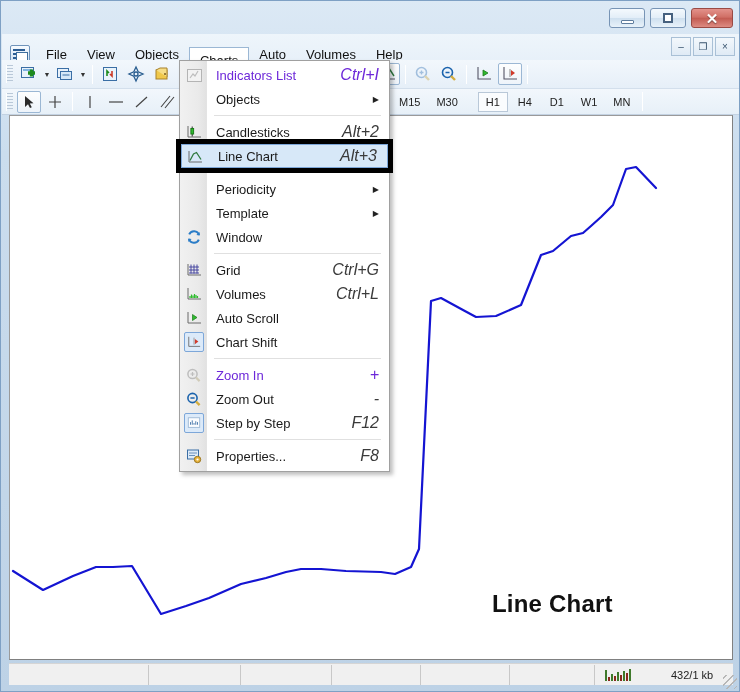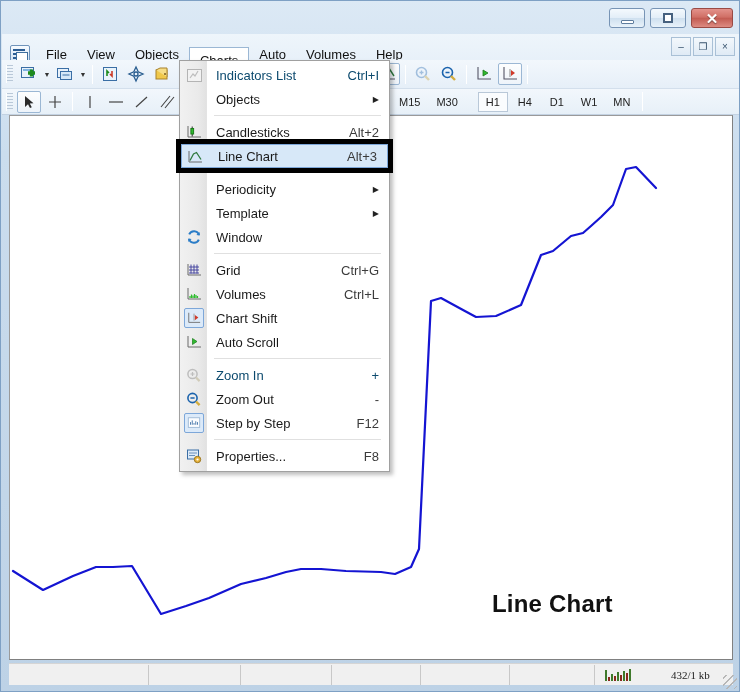--- a/index.html
+++ b/index.html
@@ -149,21 +149,21 @@
   
   #statusbar {
     position: absolute; left: 8px; top: 662px; width: 724px; height: 22px;
     background: #f0f0f0; border-top: 1px solid #d5d5d5;
     display: flex; align-items: center;
   }
   .st-cell { height: 22px; display:flex; align-items:center; }
   .st-div { width: 1px; height: 20px; background: #c8c8c8; flex: none; }
   #signal-bars { display: flex; align-items: flex-end; gap: 1px; height: 13px; margin-left: 10px; }
   #signal-bars i { display: block; width: 2px; }
-  #traffic-text { margin-left: 40px; font-size: 11px; color: #222; font-family: Liberation Serif, serif; }
+  #traffic-text { margin-left: 40px; font-size: 11px; color: #222; }
   #resize-grip {
     position: absolute; right: 2px; bottom: 2px; width: 14px; height: 14px;
     background-image:
       repeating-linear-gradient(135deg, transparent 0 2px, #b7b7b7 2px 3px, transparent 3px 5px);
   }
 
   
   #dropdown {
     position: absolute; left: 178px; top: 59px; width: 211px;
     background: #fff;
@@ -176,22 +176,22 @@
     content: ""; position: absolute; left: 0; top: 0; bottom: 0; width: 26px;
     background: linear-gradient(to right,#f1f1f1 0%, #eaeaea 70%, #e2e2e2 100%);
     border-right: 1px solid #e3e3e3;
   }
   .mrow {
     position: relative; height: 24px; display: flex; align-items: center;
     font-size: 13px; color: #1a1a1a; padding-left: 36px; padding-right: 10px;
     z-index: 2;
   }
   .mrow .mlabel { flex: 1; }
-  .mrow .maccel { color: #3b3b3b; font-size: 13px; }
-  .mrow.disabled .mlabel, .mrow.disabled .maccel { color: #0c4a6e; }
+  .mrow .maccel { color: #3b3b3b; font-size: 16px; font-style: italic; }
+  .mrow.disabled .mlabel, .mrow.disabled .maccel { color: #6d28d9; }
   .mrow .micon {
     position: absolute; left: 4px; top: 2px; width: 20px; height: 20px;
     display: flex; align-items: center; justify-content: center;
   }
   .mrow .micon.boxed { border: 1px solid #7da7d9; background: #dceaf9; border-radius: 2px; }
   .mrow .subarrow { font-size: 8px; color: #222; margin-left: 6px; }
   .msep { height: 1px; background: #e0e0e0; margin: 4px 8px 4px 34px; position: relative; z-index: 2; }
 
   
   #mrow-linechart {
@@ -531,38 +531,38 @@
         <svg width="18" height="16" viewBox="0 0 18 16">
             <path d="M3 2 v11 h13" stroke="#6a6a6a" stroke-width="1" fill="none"></path>
             <path d="M5 12 v-2 M6.5 12 v-3.5 M8 12 v-2.5 M9.5 12 v-4 M11 12 v-3 M12.5 12 v-2" stroke="#2fbb2f" stroke-width="1.2"></path>
           </svg>
       </span>
       <span class="mlabel">Volumes</span>
       <span class="maccel">Ctrl+L</span>
     </div>
 
     <div class="mrow">
+      <span class="micon">
+        <svg width="18" height="16" viewBox="0 0 18 16">
+            <path d="M3 2 v11 h13" stroke="#6a6a6a" stroke-width="1" fill="none"></path>
+            <path d="M7.5 4.5 l4.5 3 l-4.5 3 z" fill="#2fbb2f" stroke="#1b7a1b" stroke-width=".7"></path>
+          </svg>
+      </span>
+      <span class="mlabel">Auto Scroll</span>
+    </div>
+
+    <div class="mrow">
       <span class="micon boxed">
         <svg width="16" height="14" viewBox="0 0 18 16">
             <path d="M3 2 v11 h13" stroke="#6a6a6a" stroke-width="1" fill="none"></path>
             <path d="M9 3 v8" stroke="#8a8a8a" stroke-width=".9"></path>
             <path d="M10 4.5 l4 3 l-4 3 z" fill="#d03a2a"></path>
           </svg>
       </span>
       <span class="mlabel">Chart Shift</span>
-    </div>
-
-    <div class="mrow">
-      <span class="micon">
-        <svg width="18" height="16" viewBox="0 0 18 16">
-            <path d="M3 2 v11 h13" stroke="#6a6a6a" stroke-width="1" fill="none"></path>
-            <path d="M7.5 4.5 l4.5 3 l-4.5 3 z" fill="#2fbb2f" stroke="#1b7a1b" stroke-width=".7"></path>
-          </svg>
-      </span>
-      <span class="mlabel">Auto Scroll</span>
     </div>
 
     <div class="msep"></div>
 
     <div class="mrow disabled">
       <span class="micon">
         <svg width="18" height="16" viewBox="0 0 18 16">
             <circle cx="7.5" cy="7" r="4.6" fill="none" stroke="#bdbdbd" stroke-width="1.5"></circle>
             <path d="M11 10.5 l3.6 3.6" stroke="#d0cbb8" stroke-width="2.2"></path>
             <path d="M5.5 7 h4 M7.5 5 v4" stroke="#bdbdbd" stroke-width="1.2"></path>

